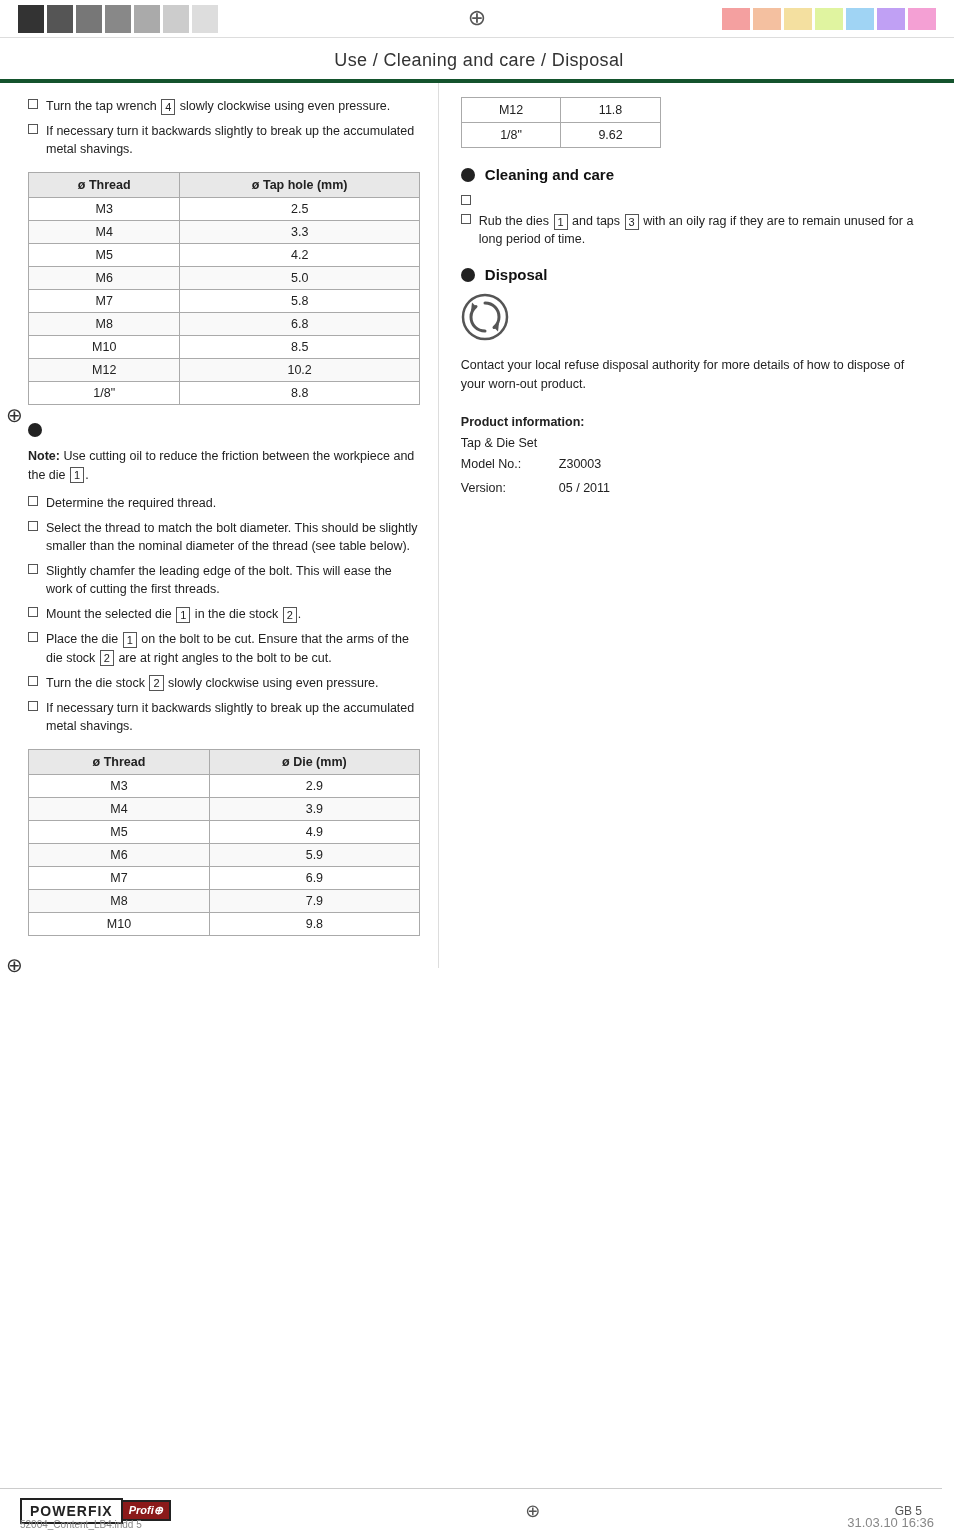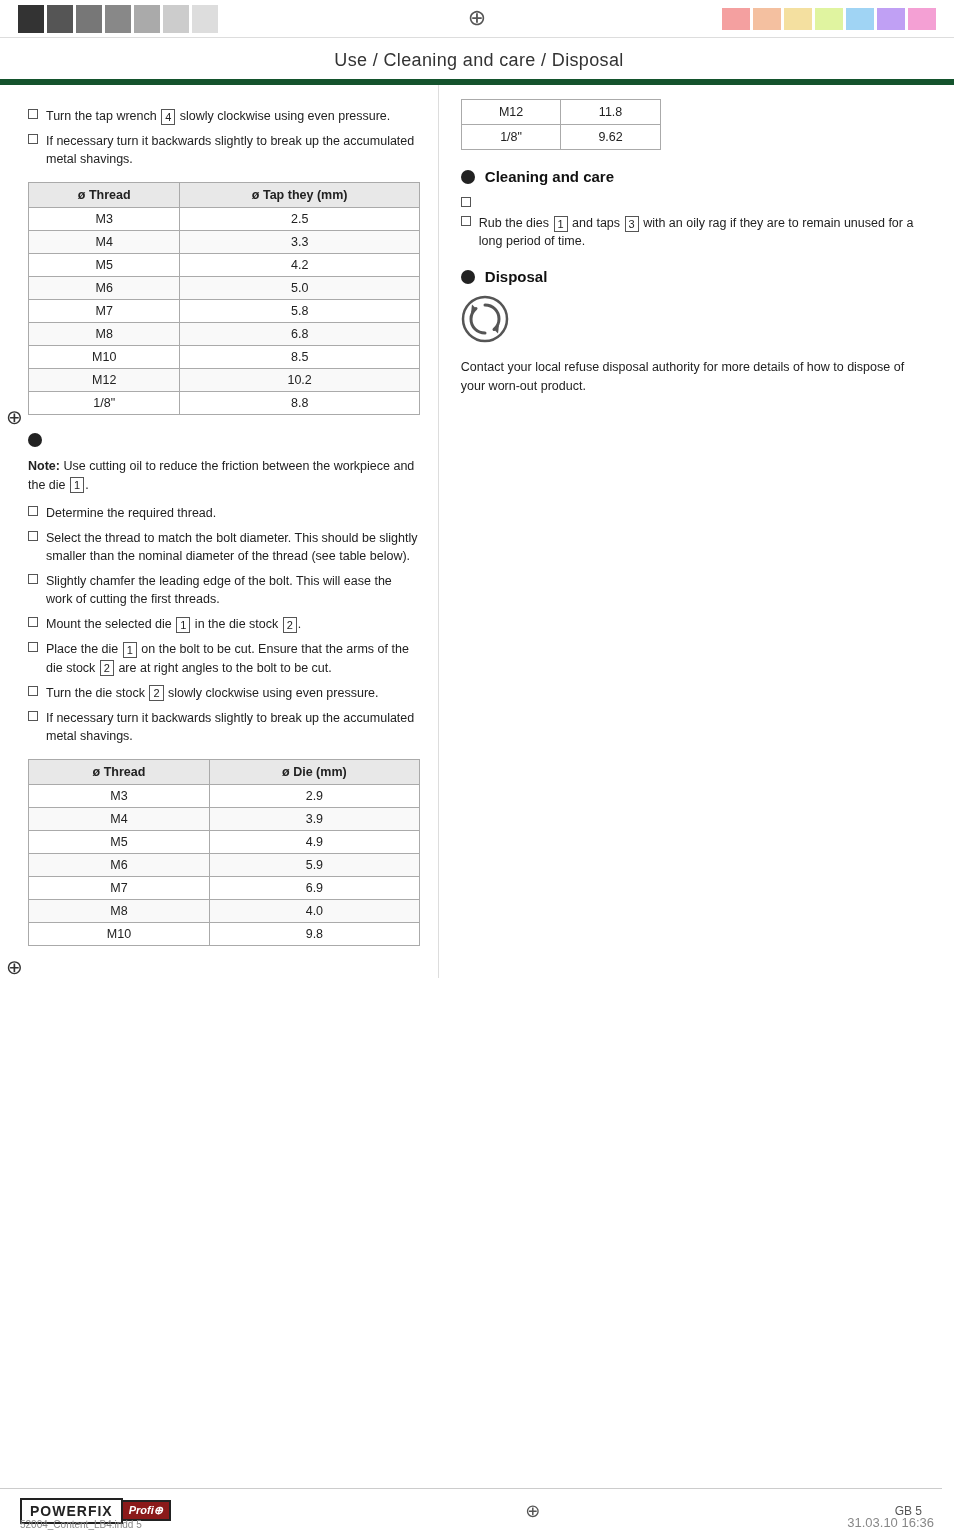--- a/index.html
+++ b/index.html
@@ -54,21 +54,21 @@
       height: 22px;
     }
 
     
     .page-title-row {
       text-align: center;
       padding: 12px 0 8px 4px;
       font-size: 18px;
       font-weight: normal;
       color: #333;
-      border-bottom: 6px solid #14532d;
+      border-bottom: 4px solid #14532d;
       letter-spacing: 0.02em;
     }
 
     
     .main-content {
       display: flex;
       width: 100%;
       padding: 0;
     }
 
@@ -80,21 +80,21 @@
 
     .right-col {
       width: 54%;
       padding: 14px 28px 14px 22px;
     }
 
     
     .bullet-list {
       list-style: none;
       padding: 0;
-      margin: 8px 0 14px 0;
+      margin: 0 0 14px 0;
     }
     .bullet-list li {
       display: flex;
       align-items: flex-start;
       gap: 8px;
       margin-bottom: 7px;
       font-size: 12.5px;
       line-height: 1.45;
     }
     .bullet-list li .sq {
@@ -329,21 +329,21 @@
       <li>
         <span class="sq"></span>
         <span>If necessary turn it backwards slightly to break up the accumulated metal shavings.</span>
       </li>
     </ul>
 
     <table class="data-table">
       <thead>
         <tr>
           <th>ø Thread</th>
-          <th>ø Tap they (mm)</th>
+          <th>ø Tap hole (mm)</th>
         </tr>
       </thead>
       <tbody id="tap-table-body">
       <tr>
             <td>M3</td>
             <td>2.5</td>
           </tr>
           <tr>
             <td>M4</td>
             <td>3.3</td>
@@ -441,21 +441,21 @@
           <tr>
             <td>M6</td>
             <td>5.9</td>
           </tr>
           <tr>
             <td>M7</td>
             <td>6.9</td>
           </tr>
           <tr>
             <td>M8</td>
-            <td>4.0</td>
+            <td>7.9</td>
           </tr>
           <tr>
             <td>M10</td>
             <td>9.8</td>
           </tr>
         </tbody>
     </table>
   </div>
 
   <div class="right-col">
@@ -500,20 +500,30 @@
           <path d="M24 10 C32 10 38 16 38 24 C38 28 36 32 33 34.5" fill="none" stroke="#555" stroke-width="3" stroke-linecap="round"></path>
           <path d="M24 38 C16 38 10 32 10 24 C10 20 12 16 15 13.5" fill="none" stroke="#555" stroke-width="3" stroke-linecap="round"></path>
           <polygon points="38,30 33,34.5 37,38.5" fill="#555"></polygon>
           <polygon points="10,18 15,13.5 11,9.5" fill="#555"></polygon>
         </svg>
       </div>
     </div>
 
     <p class="contact-text">Contact your local refuse disposal authority for more details of how to dispose of your worn-out product.</p>
 
+    <div class="product-info">
+      <div class="pi-label">Product information:</div>
+      <div>Tap &amp; Die Set</div>
+      <div class="pi-grid">
+        <span>Model No.:</span>
+        <span>Z30003</span>
+        <span>Version:</span>
+        <span>05 / 2011</span>
+      </div>
+    </div>
   </div>
 </div>
 
 <div class="page-footer">
   <div class="footer-logo">
     <div class="logo-powerfix">POWERFIX</div>
     <div class="logo-profi">Profi⊕</div>
   </div>
   <div class="footer-center">⊕</div>
   <div class="footer-right">GB   5</div>

